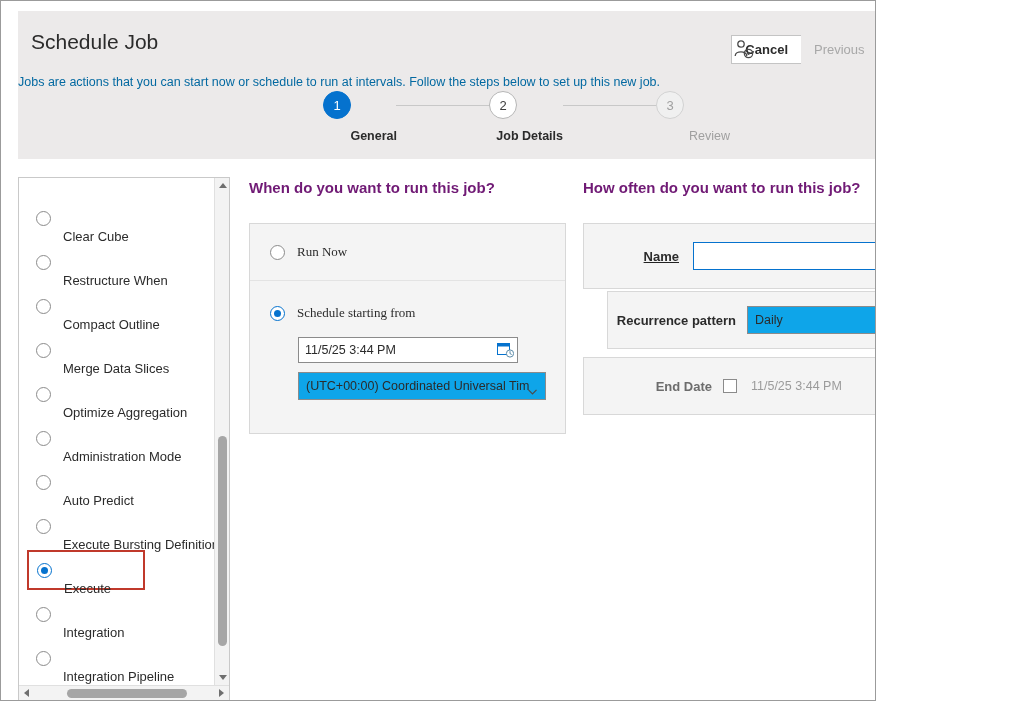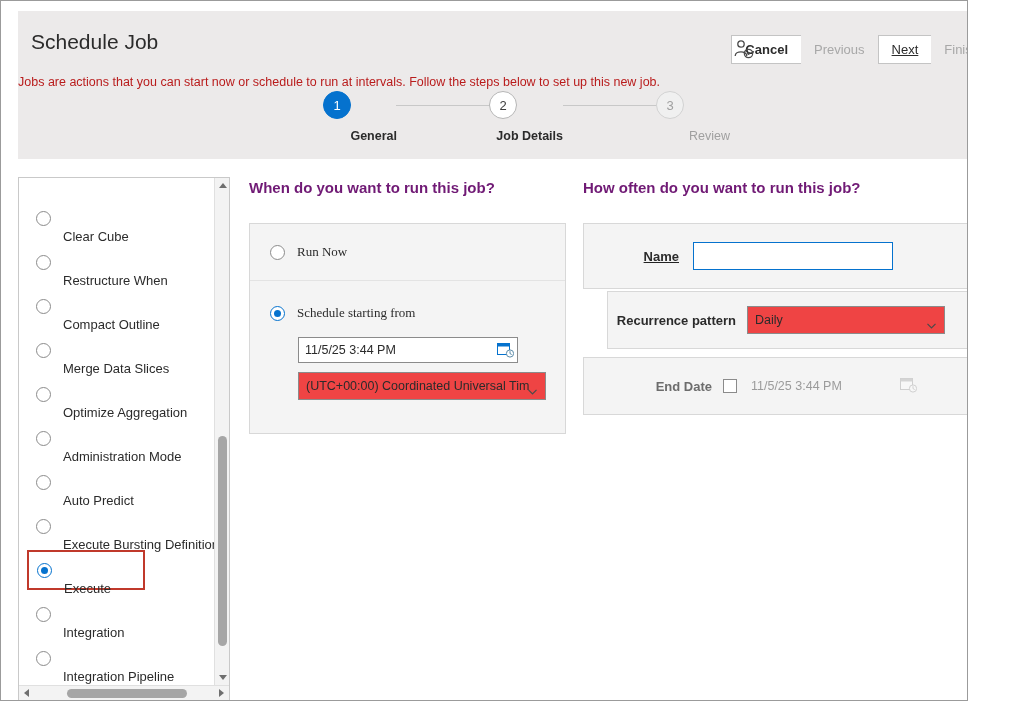--- a/index.html
+++ b/index.html
@@ -7,21 +7,21 @@
     padding: 0;
     background: #ffffff;
   }
   body {
     font-family: "Liberation Sans", sans-serif;
     font-size: 13px;
     color: #222222;
   }
   #app {
     position: relative;
-    width: 968px;
+    width: 876px;
     height: 701px;
     box-sizing: border-box;
     border: 1px solid #9b9b9b;
     background: #ffffff;
     overflow: hidden;
   }
 
   
   .header {
     position: absolute;
@@ -38,21 +38,21 @@
     top: 19px;
     font-size: 21px;
     color: #2b2b2b;
     font-weight: normal;
   }
   .header-sub {
     position: absolute;
     left: 0px;
     top: 64px;
     font-size: 12.5px;
-    color: #b91c1c;
+    color: #0369a1;
     white-space: nowrap;
   }
 
   
   .hdr-buttons {
     position: absolute;
     right: 4px;
     top: 24px;
     display: flex;
     align-items: stretch;
@@ -359,21 +359,21 @@
     top: 4px;
     width: 17px;
     height: 17px;
   }
   .select-wrap {
     position: relative;
     display: inline-block;
   }
   .select-box {
     border: 1px solid #8b8b8b;
-    background: #ef4444;
+    background: #0ea5e9;
     height: 28px;
     box-sizing: border-box;
     font-size: 12.5px;
     color: #2b2b2b;
     line-height: 26px;
     padding: 0 28px 0 7px;
     white-space: nowrap;
     overflow: hidden;
   }
   .chev {

